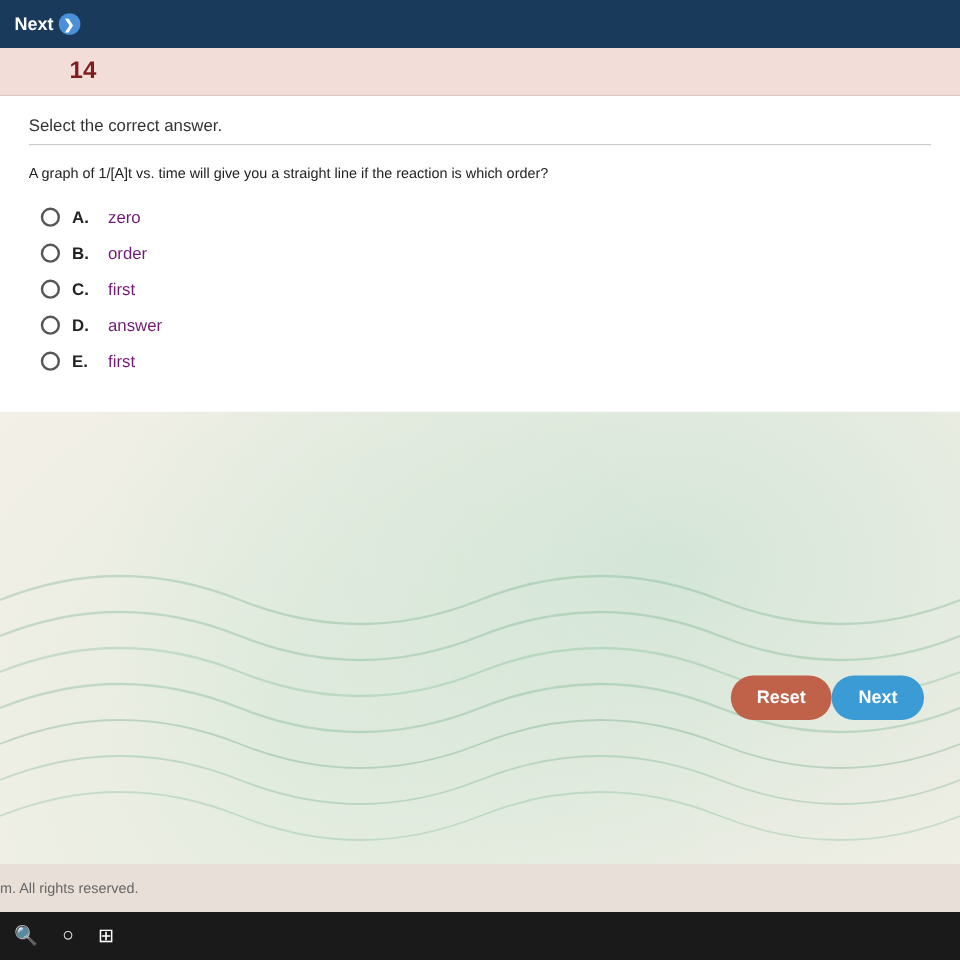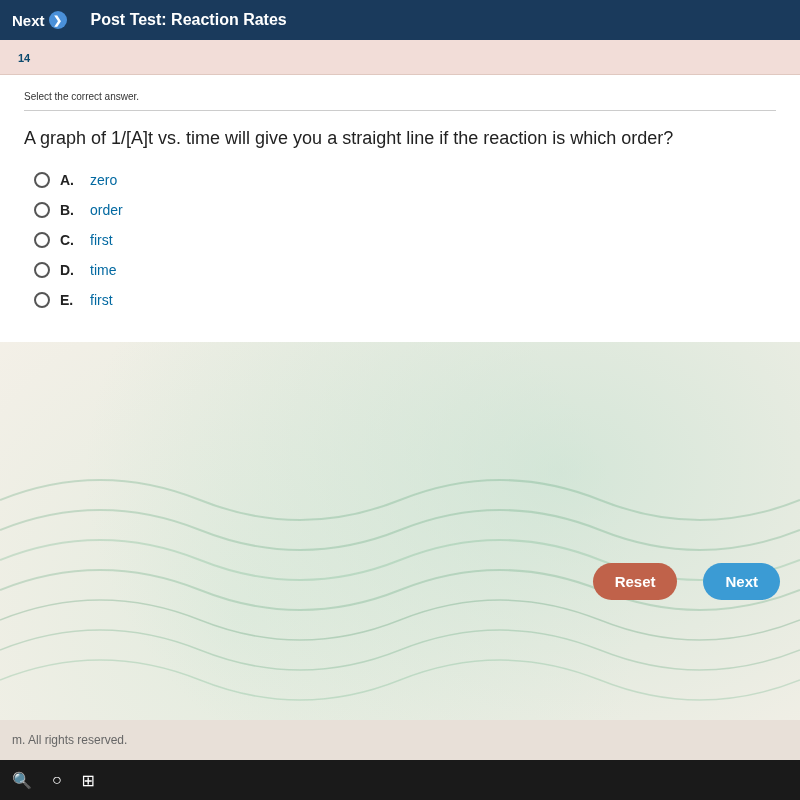--- a/index.html
+++ b/index.html
@@ -76,41 +76,42 @@
       width: 100%;
     }
 
     
     .question-number-row {
       background: #f2ddd8;
       padding: 8px 18px;
       border-bottom: 1px solid #e0c8c0;
     }
     .question-number {
-      font-size: 11px;
-      font-weight: bold;
-      color: #0c4a6e;
+      font-size: 20px;
+      font-weight: bold;
+      color: #7f1d1d;
+      margin-left: 40px;
     }
 
     
     .question-body {
       padding: 16px 24px 20px 24px;
       background: rgba(255,255,255,0.9);
     }
 
     .instruction-text {
-      font-size: 10px;
+      font-size: 14px;
       color: #333;
       margin-bottom: 14px;
       border-bottom: 1px solid #ccc;
       padding-bottom: 8px;
     }
 
     .question-text {
-      font-size: 18px;
+      font-size: 12px;
       color: #222;
       margin-bottom: 20px;
       line-height: 1.5;
     }
 
     
     .options-list {
       list-style: none;
       margin-left: 10px;
     }
@@ -129,30 +130,30 @@
       border: 2px solid #555;
       background: white;
       flex-shrink: 0;
       cursor: pointer;
     }
     .option-label {
       font-weight: bold;
       min-width: 20px;
     }
     .option-text {
-      color: #0369a1;
+      color: #701a75;
     }
 
     
     .buttons-row {
       position: absolute;
       bottom: 160px;
-      right: 20px;
-      display: flex;
-      gap: 26px;
+      right: 30px;
+      display: flex;
+      gap: 0;
     }
 
     .btn-reset {
       background: #c0624a;
       color: white;
       border: none;
       border-radius: 20px;
       padding: 10px 22px;
       font-size: 15px;
       font-weight: bold;
@@ -172,21 +173,21 @@
 
     
     .footer-bar {
       width: 100%;
       height: 40px;
       background: #e8e0d8;
       position: absolute;
       bottom: 0;
       display: flex;
       align-items: center;
-      padding: 0 12px;
+      padding: 0 0;
     }
     .footer-text {
       font-size: 12px;
       color: #666;
     }
 
     
     .taskbar {
       width: 100%;
       height: 40px;
@@ -215,21 +216,20 @@
   </style>
 </head>
 <body>
 
 <div class="top-bar">
   <div class="top-bar-next">
     <span>Next</span>
     <span class="arrow-icon">❯</span>
   </div>
   <span class="top-bar-divider"></span>
-  <span class="top-bar-title">Post Test: Reaction Rates</span>
 </div>
 
 <div class="main-content">
 
   <div class="bg-texture"></div>
 
   <svg class="wavy-svg" viewBox="0 0 800 280" preserveAspectRatio="none">
     <path d="M0,60 Q100,20 200,60 Q300,100 400,60 Q500,20 600,60 Q700,100 800,60" fill="none" stroke="#4a9a6a" stroke-width="2"></path>
     <path d="M0,90 Q100,50 200,90 Q300,130 400,90 Q500,50 600,90 Q700,130 800,90" fill="none" stroke="#4a9a6a" stroke-width="2"></path>
     <path d="M0,120 Q100,80 200,120 Q300,160 400,120 Q500,80 600,120 Q700,160 800,120" fill="none" stroke="#5aaa7a" stroke-width="2"></path>
@@ -261,21 +261,21 @@
           <span class="option-text">order</span>
         </li>
         <li class="option-item">
           <div class="option-radio"></div>
           <span class="option-label">C.</span>
           <span class="option-text">first</span>
         </li>
         <li class="option-item">
           <div class="option-radio"></div>
           <span class="option-label">D.</span>
-          <span class="option-text">time</span>
+          <span class="option-text">answer</span>
         </li>
         <li class="option-item">
           <div class="option-radio"></div>
           <span class="option-label">E.</span>
           <span class="option-text">first</span>
         </li>
       </ul>
     </div>
   </div>
 

